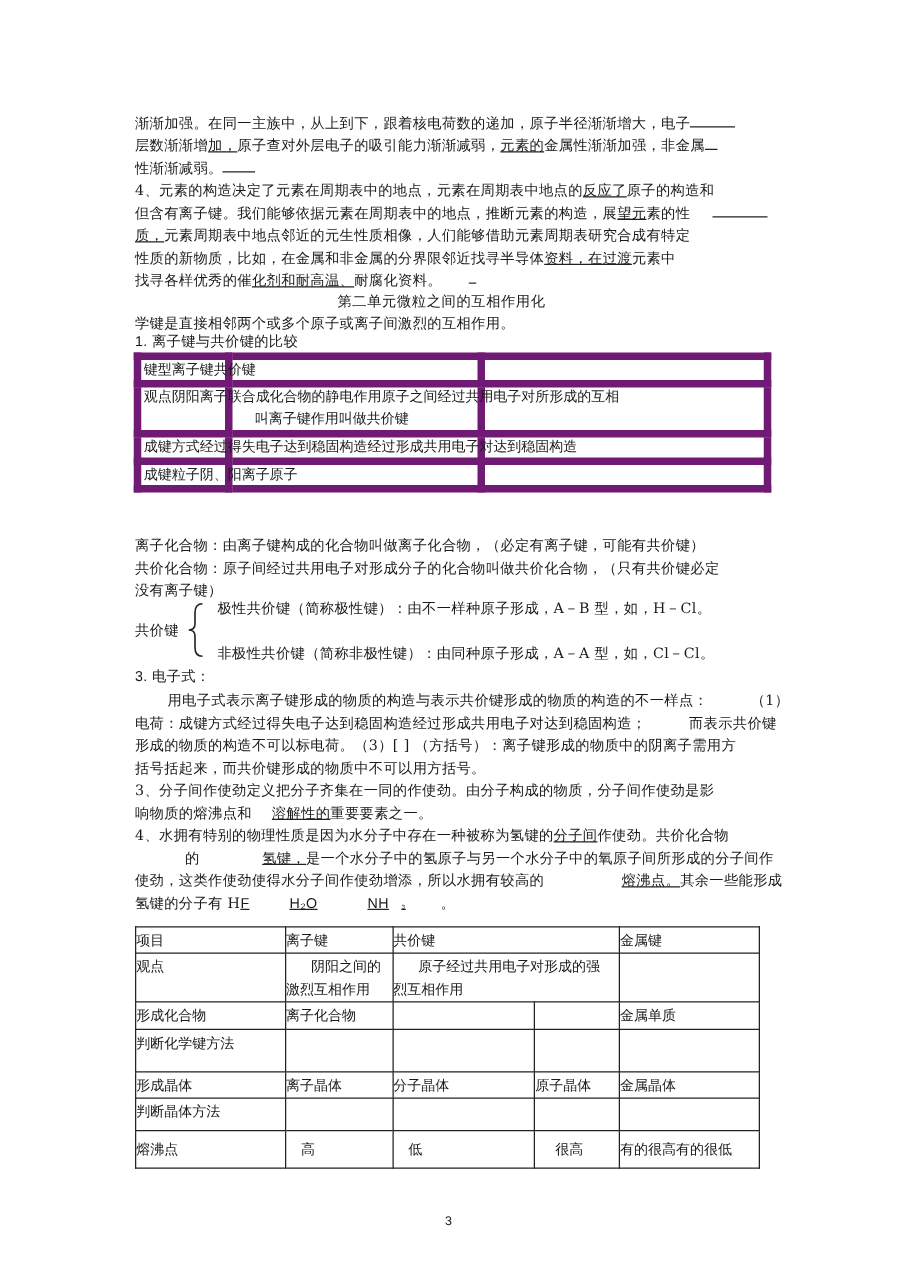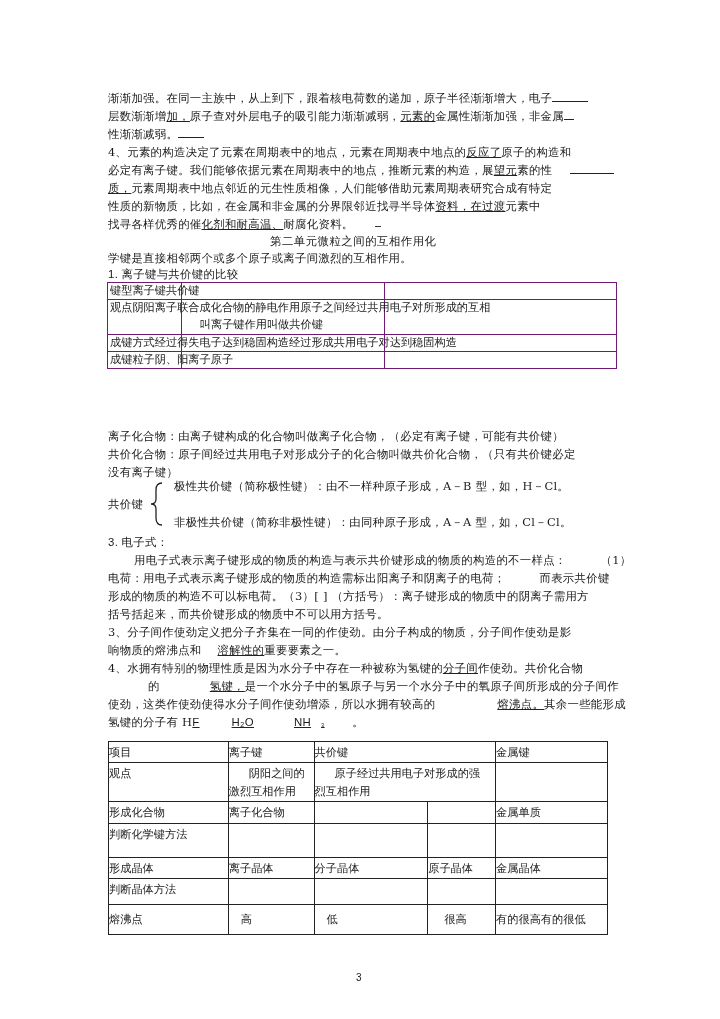--- a/index.html
+++ b/index.html
@@ -5,21 +5,21 @@
   html, body { margin: 0; padding: 0; background: #ffffff; }
   body { width: 720px; height: 1019px; position: relative; overflow: hidden;
          font-family: "DejaVu Serif", "Liberation Serif", serif; color: #1a1a1a; }
   .line { position: absolute; left: 108px; font-size: 11.4px; line-height: 16px; white-space: nowrap; letter-spacing: 0.3px; }
   .u { text-decoration: underline; text-decoration-color: #222; }
   .blank { display: inline-block; border-bottom: 1px solid #222; height: 11px; vertical-align: baseline; }
   .sans { font-family: "Liberation Sans", "DejaVu Sans", sans-serif; }
   .title { position: absolute; left: 270px; top: 234px; font-size: 11.4px; letter-spacing: 0.5px; }
   
   .t1 { position: absolute; left: 107px; top: 282px; width: 510px; border-collapse: collapse; font-size: 11.2px; }
-  .t1 td { border: 1px solid #701a75; padding: 0 0 0 2px; height: 16px; line-height: 16px; vertical-align: top; white-space: nowrap; }
+  .t1 td { border: 6px solid #701a75; padding: 0 0 0 2px; height: 16px; line-height: 16px; vertical-align: top; white-space: nowrap; }
   .t1 .ov { position: relative; }
   .t1 .ov span.text { position: absolute; left: 2px; top: 0; white-space: nowrap; }
   
   .t2 { position: absolute; left: 108px; top: 741px; width: 500px; border-collapse: collapse; font-size: 11.2px; }
   .t2 td { border: 1.6px solid #222; padding: 2px 0 0 0; vertical-align: top; line-height: 18px; white-space: nowrap; }
   .brace { position: absolute; left: 150px; top: 482px; width: 14px; height: 44px; }
   .pagenum { position: absolute; left: 356px; top: 972px; font-size: 10px; font-family: "Liberation Sans", sans-serif; }
   .ind { padding-left: 20px; }
 </style>
 </head>
@@ -32,21 +32,21 @@
   <span>层数渐渐增</span><span class="u">加，</span><span>原子查对外层电子的吸引能力渐渐减弱，</span><span class="u">元素的</span><span>金属性渐渐加强，非金属</span><span class="blank" style="width:10px;"></span>
 </div>
 <div class="line" style="top:126px;">
   <span>性渐渐减弱。</span><span class="blank" style="width:26px;"></span>
 </div>
 
 <div class="line" style="top:144px;">
   <span>4、元素的构造决定了元素在周期表中的地点，元素在周期表中地点的</span><span class="u">反应了</span><span>原子的构造和</span>
 </div>
 <div class="line" style="top:162px;">
-  <span>必定有离子键。我们能够依据元素在周期表中的地点，推断元素的构造，展</span><span class="u">望元</span><span>素的性</span><span class="blank" style="width:44px; margin-left:18px;"></span>
+  <span>但含有离子键。我们能够依据元素在周期表中的地点，推断元素的构造，展</span><span class="u">望元</span><span>素的性</span><span class="blank" style="width:44px; margin-left:18px;"></span>
 </div>
 <div class="line" style="top:180px;">
   <span class="u">质，</span><span>元素周期表中地点邻近的元生性质相像，人们能够借助元素周期表研究合成有特定</span>
 </div>
 <div class="line" style="top:198px;">
   <span>性质的新物质，比如，在金属和非金属的分界限邻近找寻半导体</span><span class="u">资料，在过渡</span><span>元素中</span>
 </div>
 <div class="line" style="top:216px;">
   <span>找寻各样优秀的催</span><span class="u">化剂和耐高温、</span><span>耐腐化资料。</span>
 </div>
@@ -102,21 +102,21 @@
 
 <div class="line" style="top:478px; left:174px;">极性共价键（简称极性键）：由不一样种原子形成，A－B 型，如，H－Cl。</div>
 <div class="line" style="top:496px;">共价键</div>
 <svg class="brace" viewBox="0 0 14 44">
   <path d="M12 1 Q6 1 6 8 L6 17 Q6 22 1 22 Q6 22 6 27 L6 36 Q6 43 12 43" fill="none" stroke="#222" stroke-width="1.3"></path>
 </svg>
 <div class="line" style="top:514px; left:174px;">非极性共价键（简称非极性键）：由同种原子形成，A－A 型，如，Cl－Cl。</div>
 
 <div class="line sans" style="top:534px;">3. 电子式：</div>
 <div class="line" style="top:552px; left:134px;"><span>用电子式表示离子键形成的物质的构造与表示共价键形成的物质的构造的不一样点：</span><span style="margin-left:34px;">（1）</span></div>
-<div class="line" style="top:570px;"><span>电荷：用电子式表示离子键形成的物质的构造需标出阳离子和阴离子的电荷；</span><span style="margin-left:34px;">而表示共价键</span></div>
+<div class="line" style="top:570px;"><span>电荷：成键方式经过得失电子达到稳固构造经过形成共用电子对达到稳固构造；</span><span style="margin-left:34px;">而表示共价键</span></div>
 <div class="line" style="top:588px;">形成的物质的构造不可以标电荷。（3）[  ]   （方括号）：离子键形成的物质中的阴离子需用方</div>
 <div class="line" style="top:606px;">括号括起来，而共价键形成的物质中不可以用方括号。</div>
 
 <div class="line" style="top:624px;">3、分子间作使劲定义把分子齐集在一同的作使劲。由分子构成的物质，分子间作使劲是影</div>
 <div class="line" style="top:642px;"><span>响物质的熔沸点和</span><span class="u" style="margin-left:16px;">溶解性的</span><span>重要要素之一。</span></div>
 
 <div class="line" style="top:660px;"><span>4、水拥有特别的物理性质是因为水分子中存在一种被称为氢键的</span><span class="u">分子间</span><span>作使劲。共价化合物</span></div>
 <div class="line" style="top:678px;padding-left:40px;"><span>的</span><span class="u" style="padding-left:40px; margin-left:10px;">氢键，</span><span>是一个水分子中的氢原子与另一个水分子中的氧原子间所形成的分子间作</span></div>
 <div class="line" style="top:696px;"><span>使劲，这类作使劲使得水分子间作使劲增添，所以水拥有较高的</span><span class="u" style="padding-left:20px; margin-left:42px;">熔沸点。</span><span>其余一些能形成</span></div>
 <div class="line" style="top:714px;"><span>氢键的分子有 H</span><span class="u sans" style="display:inline-block; width:146px;"><span>F</span><span style="margin-left:32px;">H₂O</span><span style="margin-left:40px;">NH</span><span style="margin-left:10px; font-size:8px;">₃</span></span><span style="margin-left:14px;">。</span></div>

